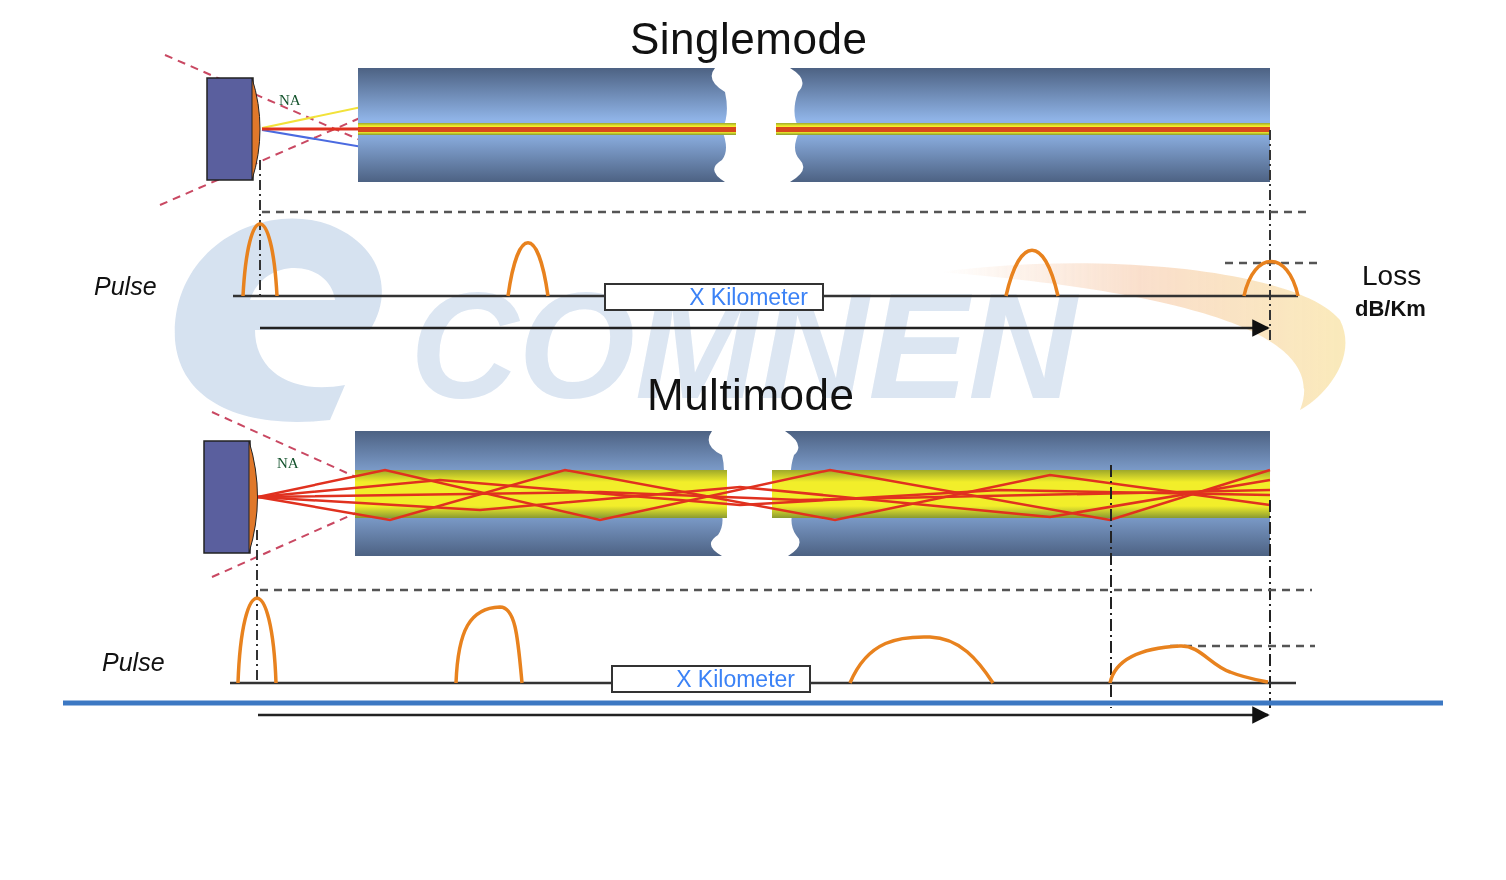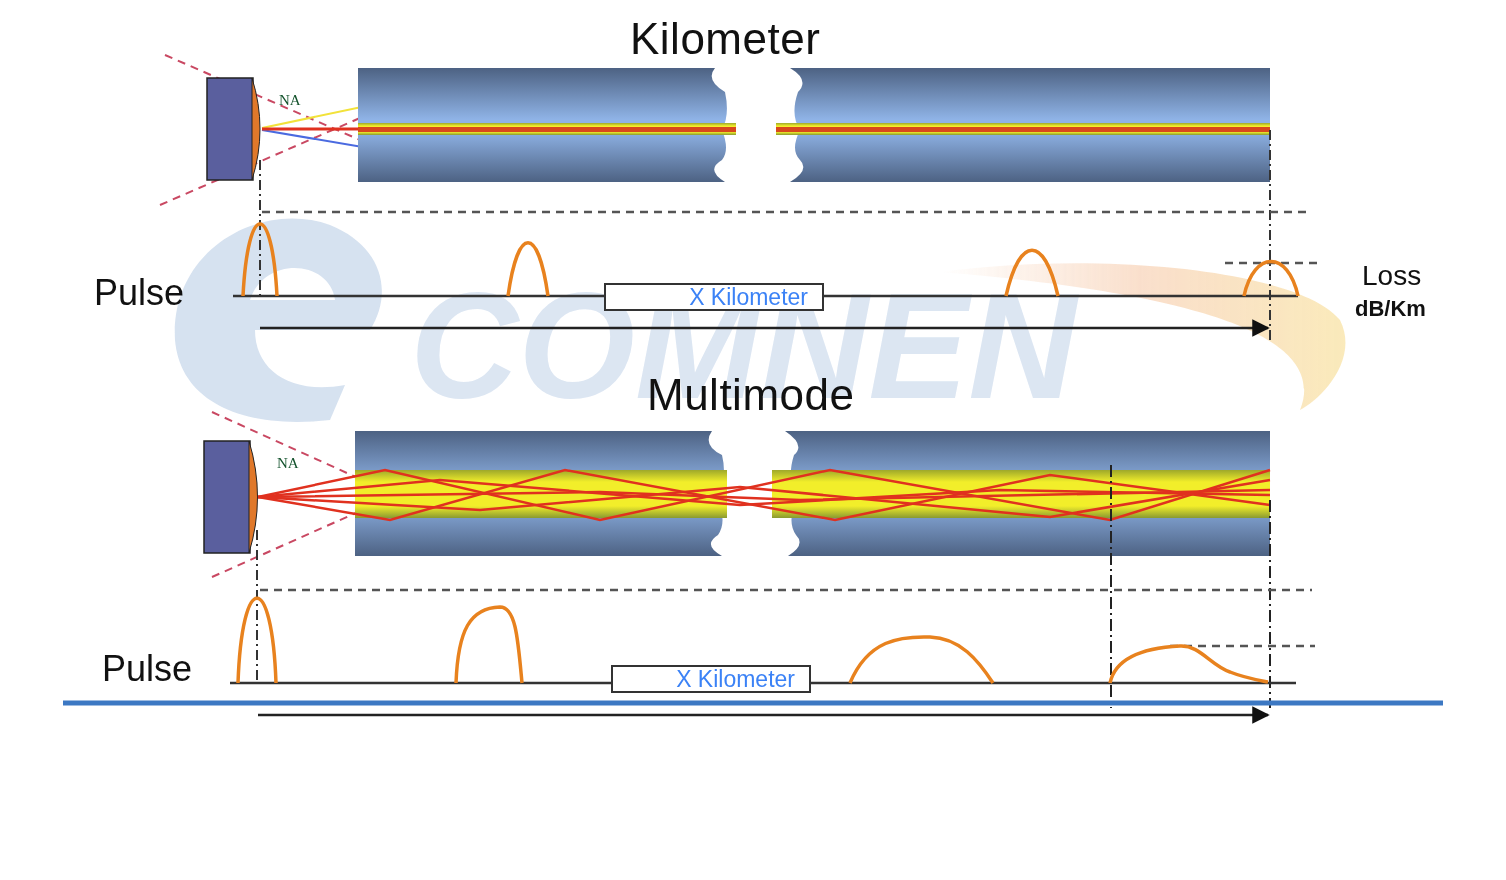--- a/index.html
+++ b/index.html
@@ -1,20 +1,20 @@
 <!DOCTYPE html>
 <html><head>
 <meta charset="utf-8">
 <style>
   html, body { margin:0; padding:0; background:#ffffff; }
   body { width:1506px; height:880px; overflow:hidden; position:relative; font-family:"Liberation Sans", sans-serif; }
   #stage { position:absolute; left:0; top:0; width:1506px; height:880px; }
   .lbl { position:absolute; color:#111; font-family:"Liberation Sans", sans-serif; white-space:nowrap; }
   .title { font-size:44px; font-weight:400; letter-spacing:0.5px; }
-  .pulse-lbl { font-size:36px; }
+  .pulse-lbl { font-size:25px;font-style:italic; }
   .loss-lbl { font-size:28px; text-align:center;margin-top:20px; }
   .unit-lbl { font-size:22px; font-weight:700;margin-top:17px; }
   .na-lbl { font-family:"Liberation Serif", serif; font-size:15px; color:#14532d; }
   .km-box { position:absolute; border:2px solid #333; background:#fff; height:28px; display:flex; align-items:center; justify-content:flex-end; padding-right:14px; box-sizing:border-box; font-size:23px; color:#3b82f6; font-family:"Liberation Sans", sans-serif; }
 </style>
 </head>
 <body>
 
 <div id="stage">
   <svg id="svg" width="1506" height="880" viewBox="0 0 1506 880" xmlns="http://www.w3.org/2000/svg">
@@ -111,21 +111,21 @@
       <line x1="258" y1="715" x2="1268" y2="715" stroke="#222" stroke-width="2.5" marker-end="url(#arrow)"></line>
 
       <path d="M238,683 C242,570 272,570 276,683" fill="none" stroke="#e8821e" stroke-width="3.5"></path>
       <path d="M456,683 C458,630 470,608 500,607 C516,607 518,640 522,683" fill="none" stroke="#e8821e" stroke-width="3.5"></path>
       <path d="M850,683 C868,640 900,636 930,637 C960,638 978,660 993,683" fill="none" stroke="#e8821e" stroke-width="3.5"></path>
       <path d="M1110,683 C1115,660 1140,648 1180,646 C1200,645 1210,665 1230,672 C1245,678 1258,680 1268,682" fill="none" stroke="#e8821e" stroke-width="3.5"></path>
     </g>
   </svg>
 
   
-  <div class="lbl title" style="left:630px; top:14px;">Kilometer</div>
+  <div class="lbl title" style="left:630px; top:14px;">Singlemode</div>
   <div class="lbl na-lbl" style="left:279px; top:92px;">NA</div>
   <div class="lbl pulse-lbl" style="left:94px; top:272px;">Pulse</div>
   <div class="km-box" style="left:604px; top:283px; width:220px;">
     <span>X Kilometer</span>
   </div>
   <div class="lbl loss-lbl" style="left:1362px; top:240px;">Loss</div>
   <div class="lbl unit-lbl" style="left:1355px; top:279px;">dB/Km</div>
 
   <div class="lbl title" style="left:647px; top:370px;">Multimode</div>
   <div class="lbl na-lbl" style="left:277px; top:455px;">NA</div>

